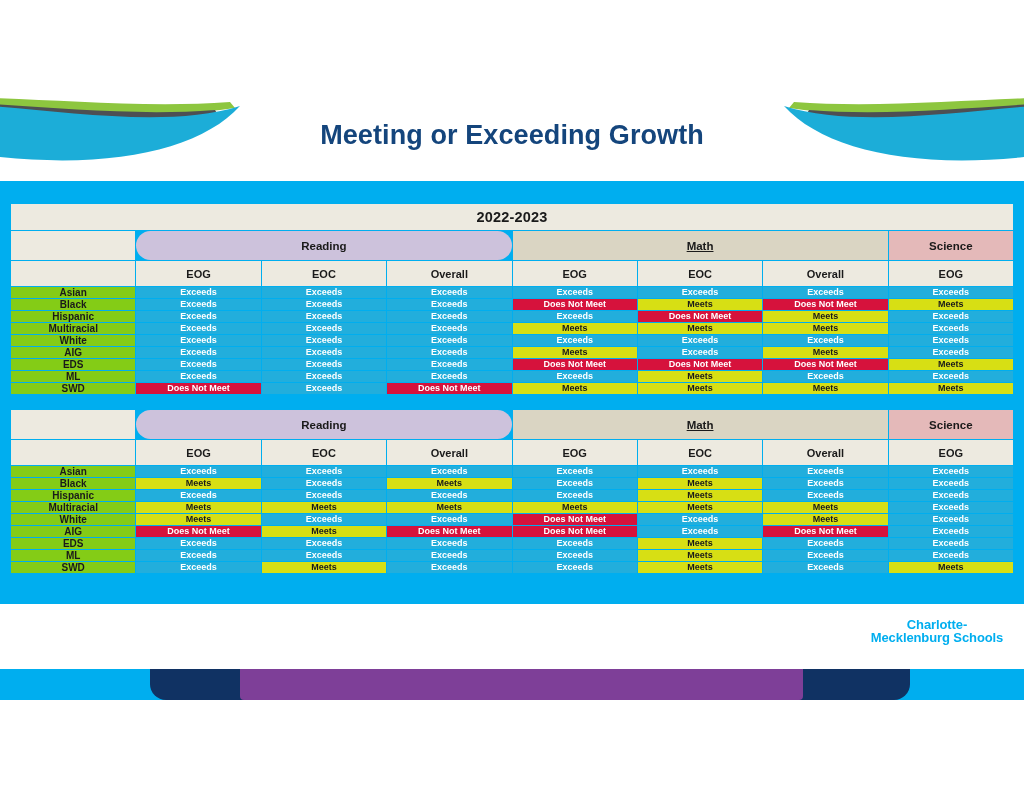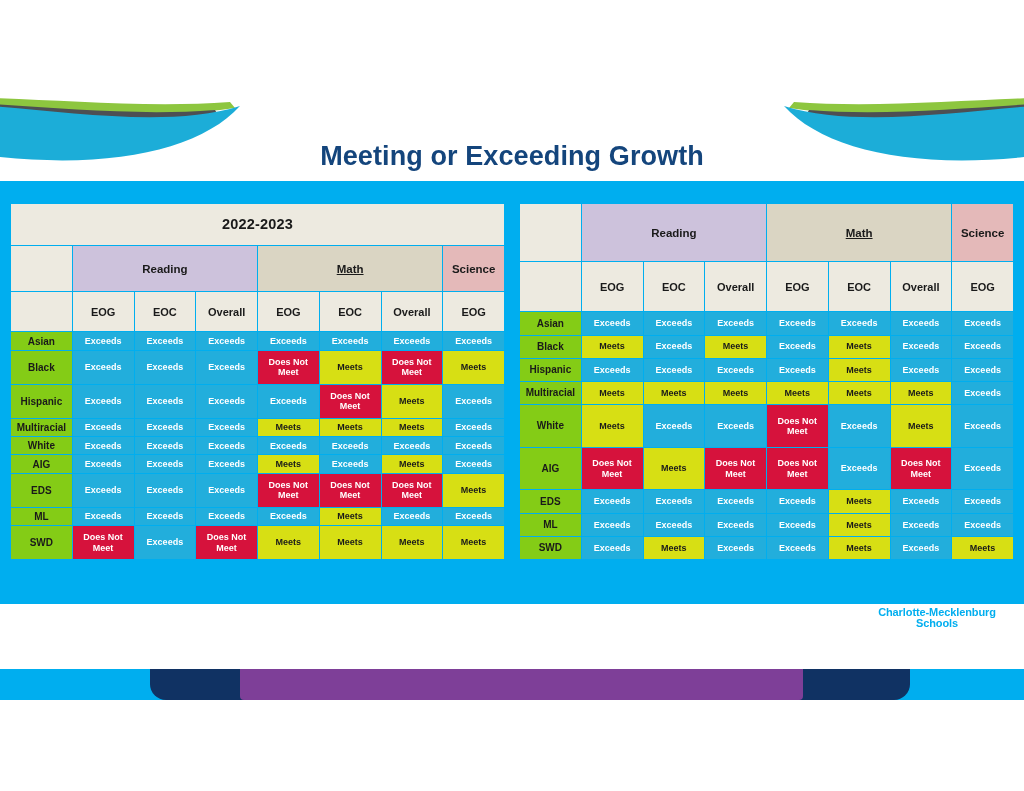--- a/index.html
+++ b/index.html
@@ -15,21 +15,21 @@
 
   
   .swoosh{position:absolute;top:98px;height:88px;overflow:hidden;pointer-events:none;}
   .swoosh.left{left:0;width:250px;}
   .swoosh.right{right:0;width:250px;}
   .swoosh svg{display:block;}
 
   
   .title-bar{
     position:absolute;left:0;right:0;top:120px;height:52px;
-    display:flex;align-items:flex-end;justify-content:center;
+    display:flex;align-items:flex-start;justify-content:center;
   }
   .title{
     font-size:27px;font-weight:bold;color:#14457c;
     letter-spacing:.1px;white-space:nowrap;
   }
 
   
   .panel{
     position:absolute;left:0;top:181px;width:1024px;height:401px;
     background:#00AEEF;
@@ -37,38 +37,39 @@
   .panel-strip{
     position:absolute;left:0;top:582px;width:1024px;height:22px;
     background:#00AEEF;
   }
 
   
   .tables{
     position:absolute;left:0;top:181px;width:1024px;height:401px;
     display:flex;gap:14px;padding:22px 10px 22px 10px;
     box-sizing:border-box;
+    flex-direction:column;
   }
   .table-wrap{flex:1 1 0;min-width:0;}
   table.growth{
     width:100%;height:100%;border-collapse:separate;border-spacing:1px;
     table-layout:fixed;background:#00AEEF;
   }
   table.growth td,table.growth th{
     padding:0;margin:0;text-align:center;vertical-align:middle;
     font-family:"Liberation Sans", sans-serif;
   }
   .yr-title{
     background:#EDEAE0;color:#1a1a1a;font-size:14.5px;font-weight:bold;
     height:26px;letter-spacing:.2px;
   }
   .subj{
     font-size:11.5px;font-weight:bold;color:#1a1a1a;height:29px;
   }
-  .subj.reading{background:#CDC2DC;}
+  .subj.reading{background:#CDC2DC;border-radius:22px;}
   .subj.math{background:#DAD5C3;text-decoration:underline;}
   .subj.science{background:#E4B9B9;}
   .corner{background:#EDEAE0;}
   .metric{
     background:#EDEAE0;color:#1a1a1a;font-size:11px;font-weight:bold;height:25px;
   }
   .rowlab{
     background:#84cc16;color:#1a1a1a;font-size:10px;font-weight:bold;
     width:68px;
   }
@@ -87,22 +88,22 @@
   
   .logo{
     position:absolute;right:18px;top:604px;width:138px;text-align:center;
     line-height:1;
   }
   .logo .mark{
     font-size:49px;font-weight:bold;color:#00AEEF;letter-spacing:-2px;
     font-family:"DejaVu Sans", sans-serif;display:block;
   }
   .logo .sub{
-    display:block;font-size:11px;font-weight:bold;color:#00AEEF;
-    letter-spacing:-.1px;margin-top:3px;
+    display:block;font-size:13px;font-weight:bold;color:#00AEEF;
+    letter-spacing:-.1px;margin-top:14px;
   }
 
   
   .footer{
     position:absolute;left:0;top:669px;width:1024px;height:31px;
     background:#00AEEF;
   }
   .footer-navy{
     position:absolute;left:150px;top:669px;width:760px;height:31px;
     background:#103263;border-radius:0 0 16px 16px;

